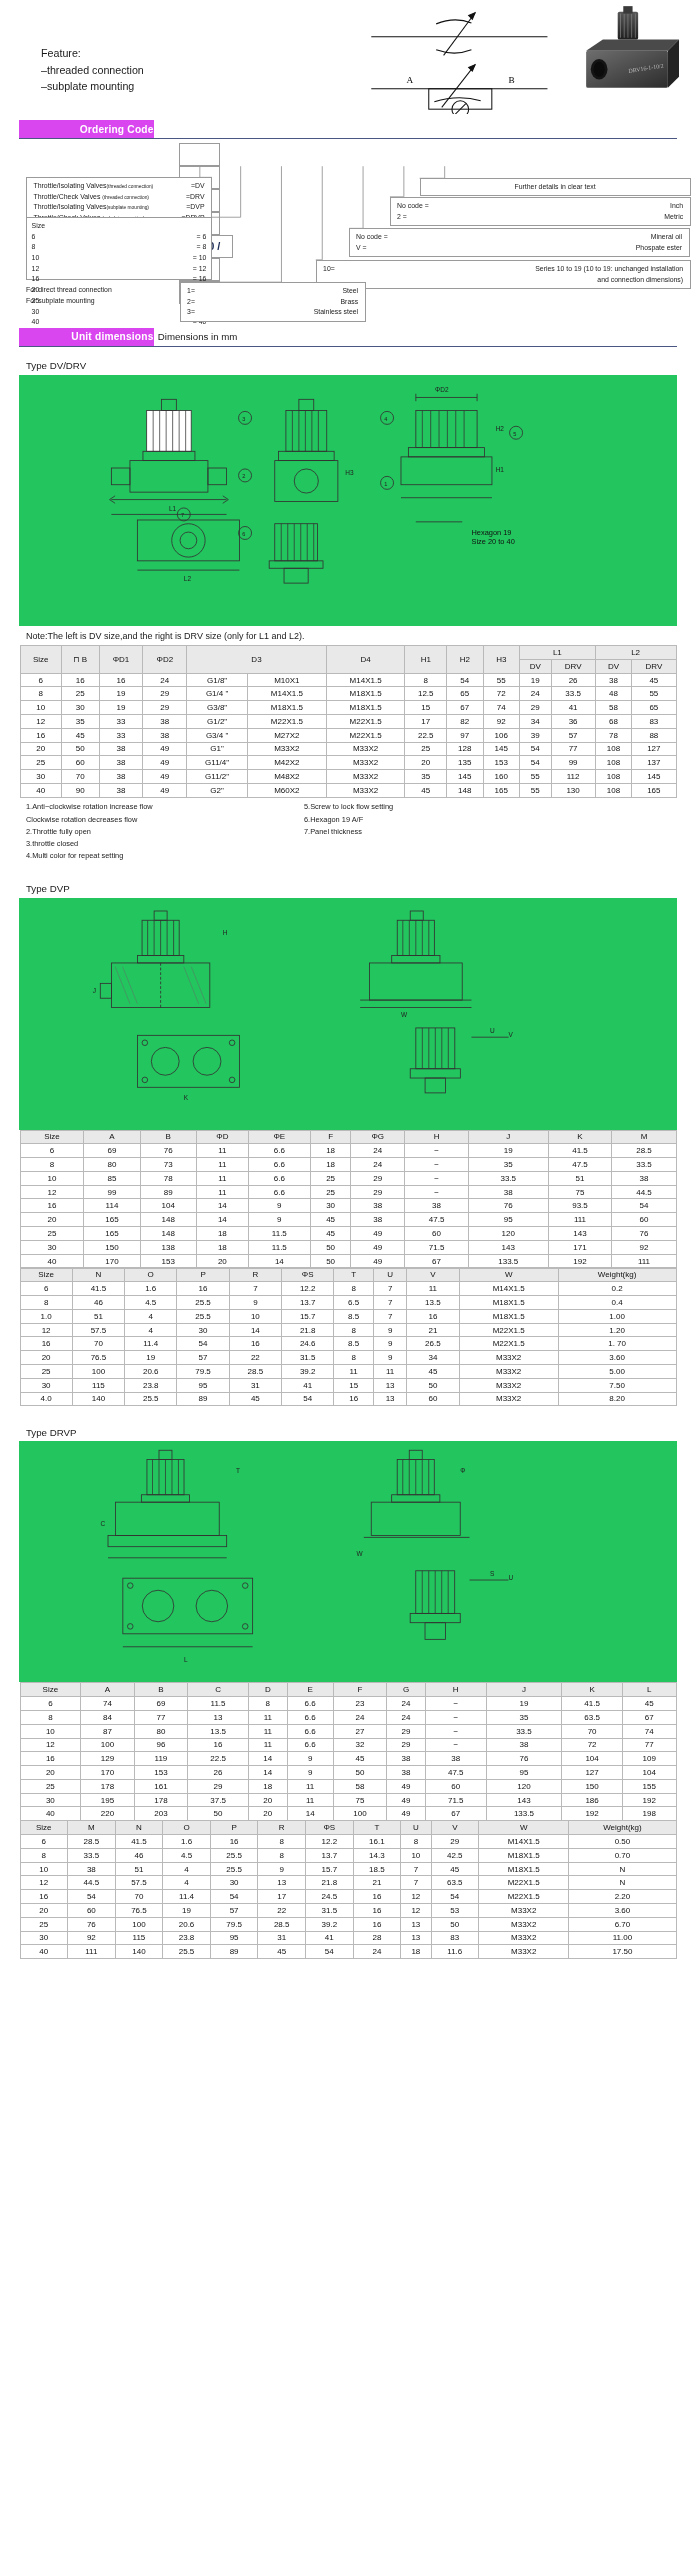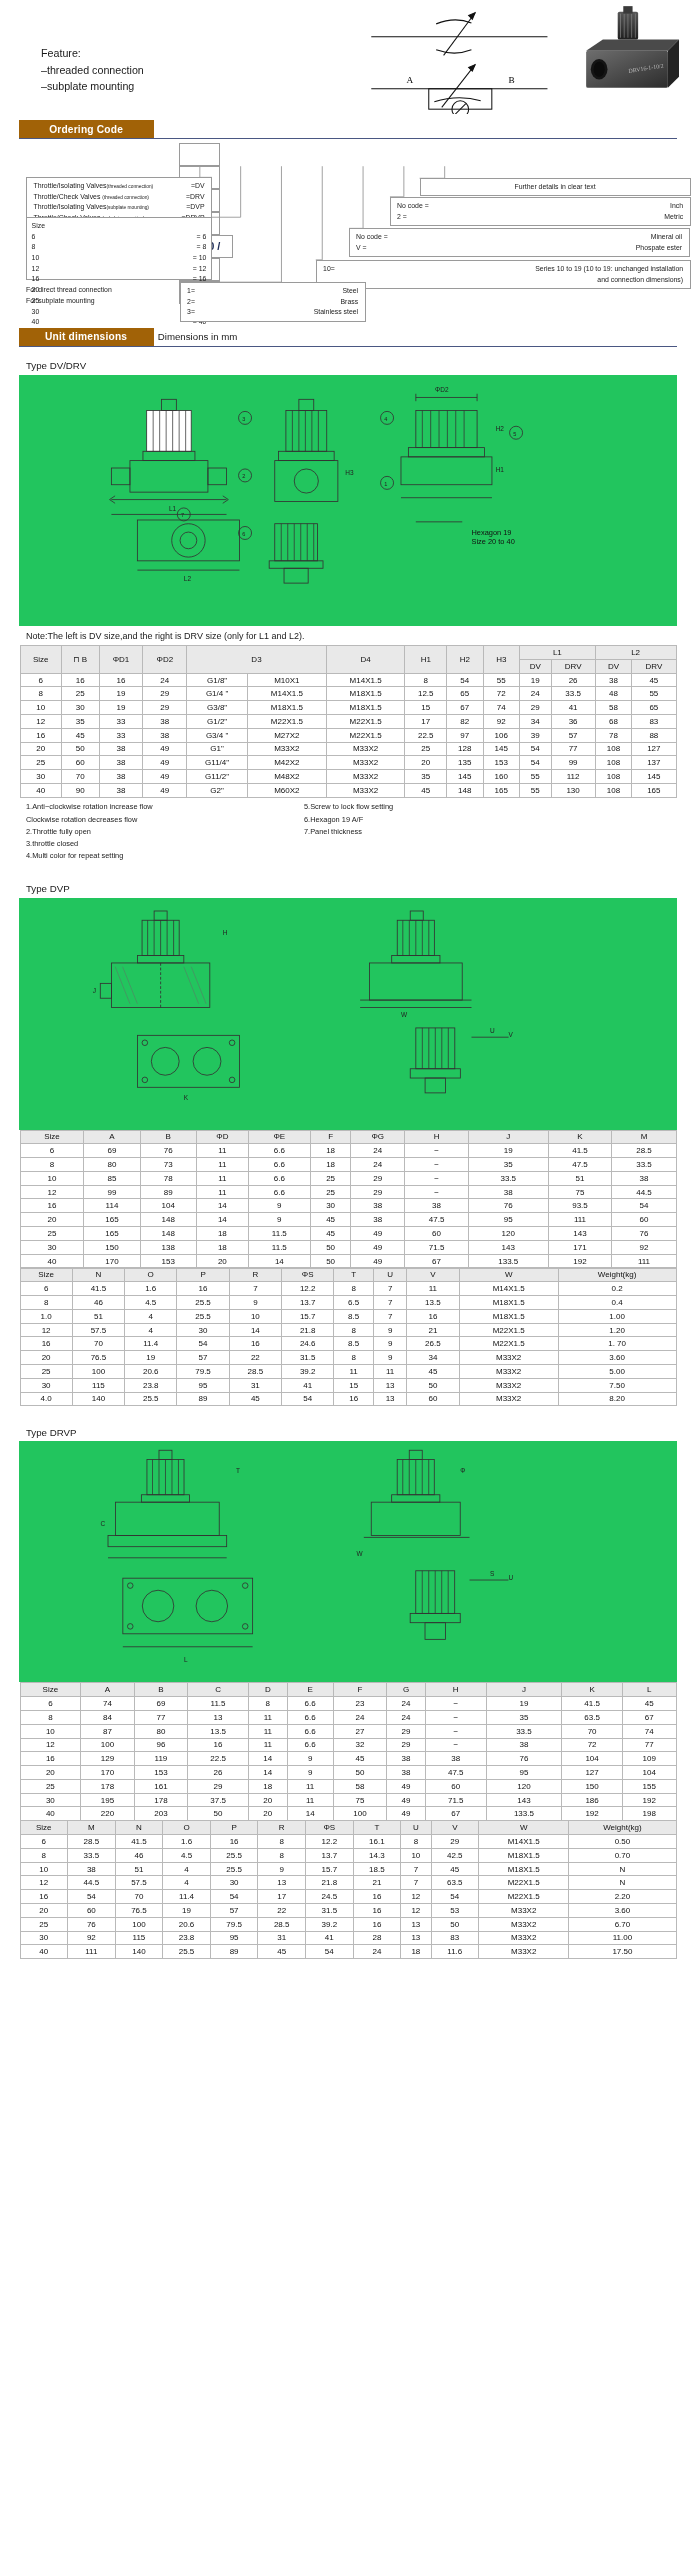--- a/index.html
+++ b/index.html
@@ -15,23 +15,23 @@
   .feature { position:absolute; left:41px; top:13px; font-size:10.7px; line-height:1.55;margin-top:32px; }
   .feature div { white-space:nowrap; }
 
   
   .symbol { position:absolute; left:362px; top:7.4px; width:204px; height:102px; }
   .photo-wrap { position:absolute; left:575px; top:5.6px; width:104px; height:95px; }
 
   
   .banner-row { position:relative; height:20.4px; }
   .banner {
-    display:inline-block; background:#a16207; color:#fff;
+    display:inline-block; background:#d946ef; color:#fff;
     font-size:10.2px; font-weight:bold; letter-spacing:0.2px;
-    padding:3.7px 0 3.7px 0; width:135px; text-align:center;
+    padding:3.7px 0 3.7px 0; width:135px; text-align:right;
     vertical-align:middle; position:relative; z-index:2;
   }
   .banner-sub { display:inline-block; font-size:9.7px; margin-left:0; vertical-align:middle; }
   .banner-rule { position:absolute; left:0; right:0; bottom:0; border-bottom:1.3px solid #4a5782; z-index:1; }
 
   
   .oc { position:relative; height:167px; margin-top:3.7px; }
   .oc-cells { position:absolute; left:161px; top:0; display:flex;flex-direction:column; }
   .oc-cell {
     border:0.9px solid #9a9a9a; height:23px; width:41px;

